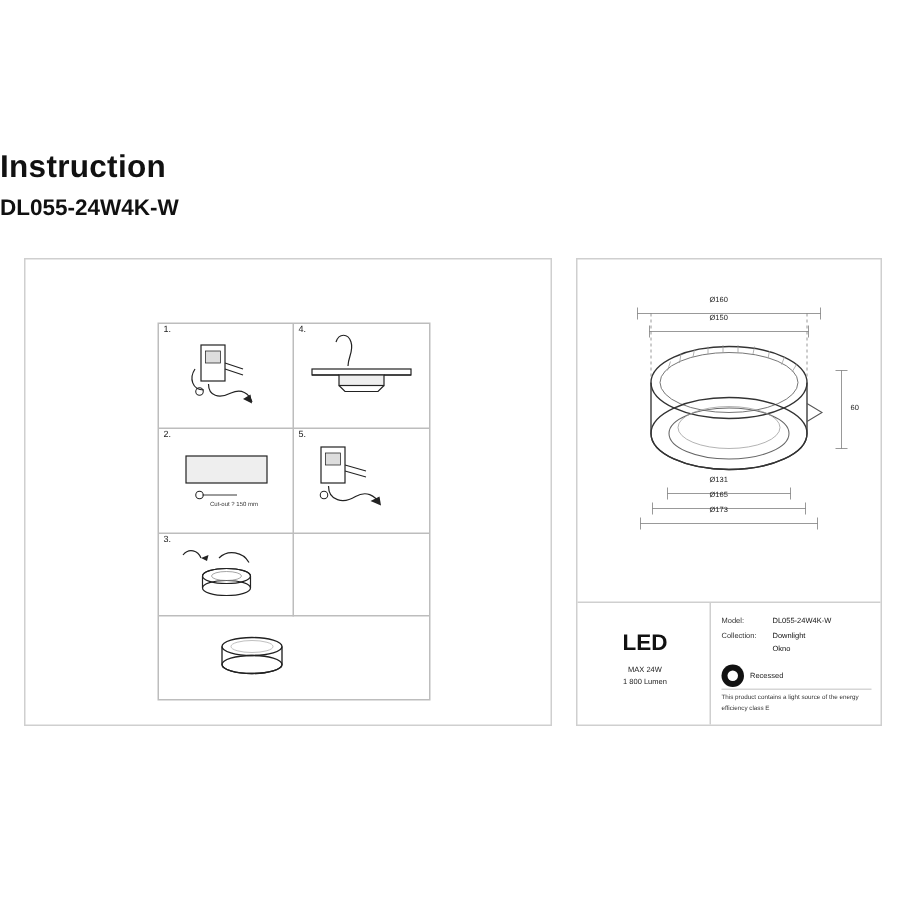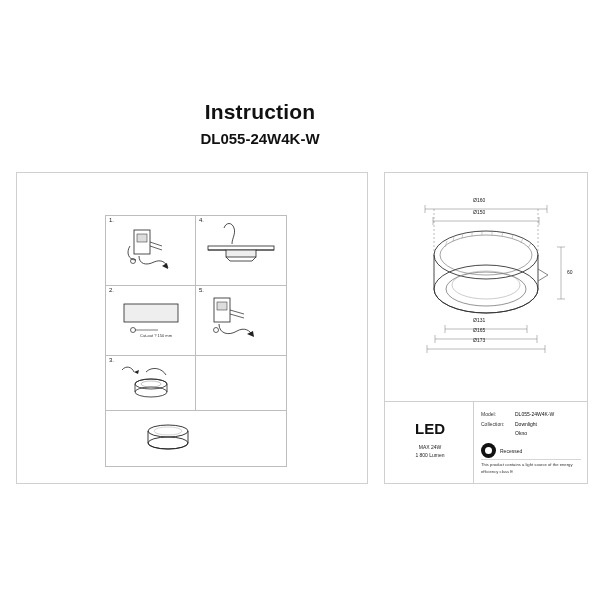--- a/index.html
+++ b/index.html
@@ -6,21 +6,21 @@
   body{
     width:600px;height:600px;
     background:#ffffff;
     font-family:"Liberation Sans", sans-serif;
     color:#1a1a1a;
     overflow:hidden;
   }
   .page{position:relative;width:600px;height:600px;}
 
   
-  .header{position:absolute;left:0;top:100px;width:520px;text-align:center;}
+  .header{position:absolute;left:0;top:100px;width:520px;text-align:left;}
   .header .title{font-size:21px;font-weight:bold;letter-spacing:.2px;color:#111;}
   .header .model{font-size:15px;font-weight:bold;margin-top:6px;color:#111;}
 
   
   .panel{position:absolute;border:1px solid #cfcfcf;background:#fff;}
   #left-panel{left:16px;top:172px;width:350px;height:310px;}
   #right-panel{left:384px;top:172px;width:202px;height:310px;}
 
   
   .steps{position:absolute;left:88px;top:42px;width:180px;height:250px;border:1px solid #bdbdbd;}

